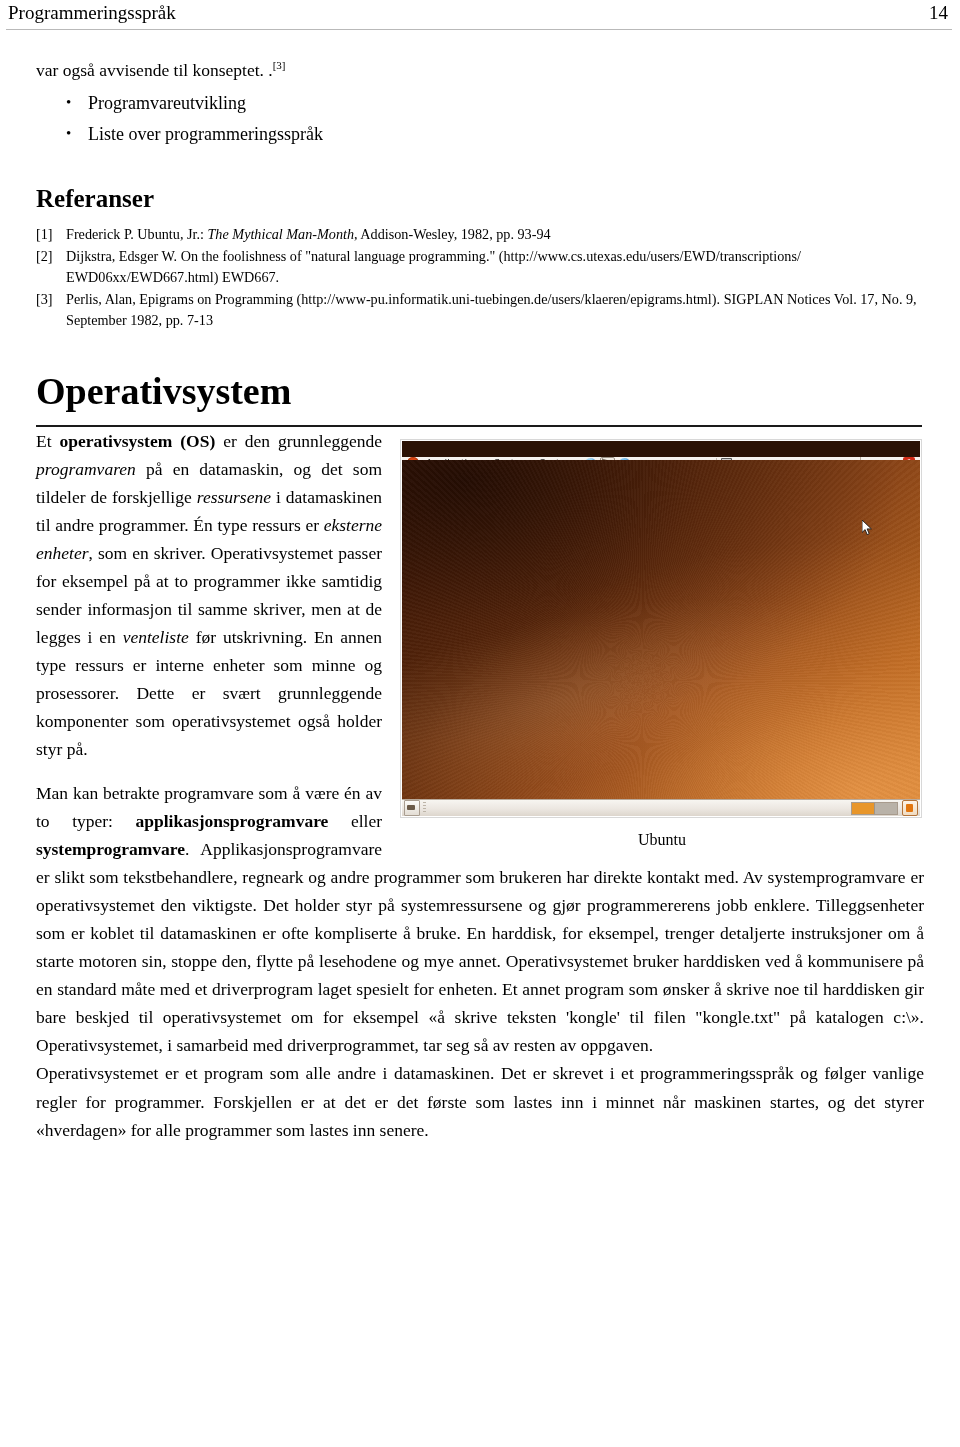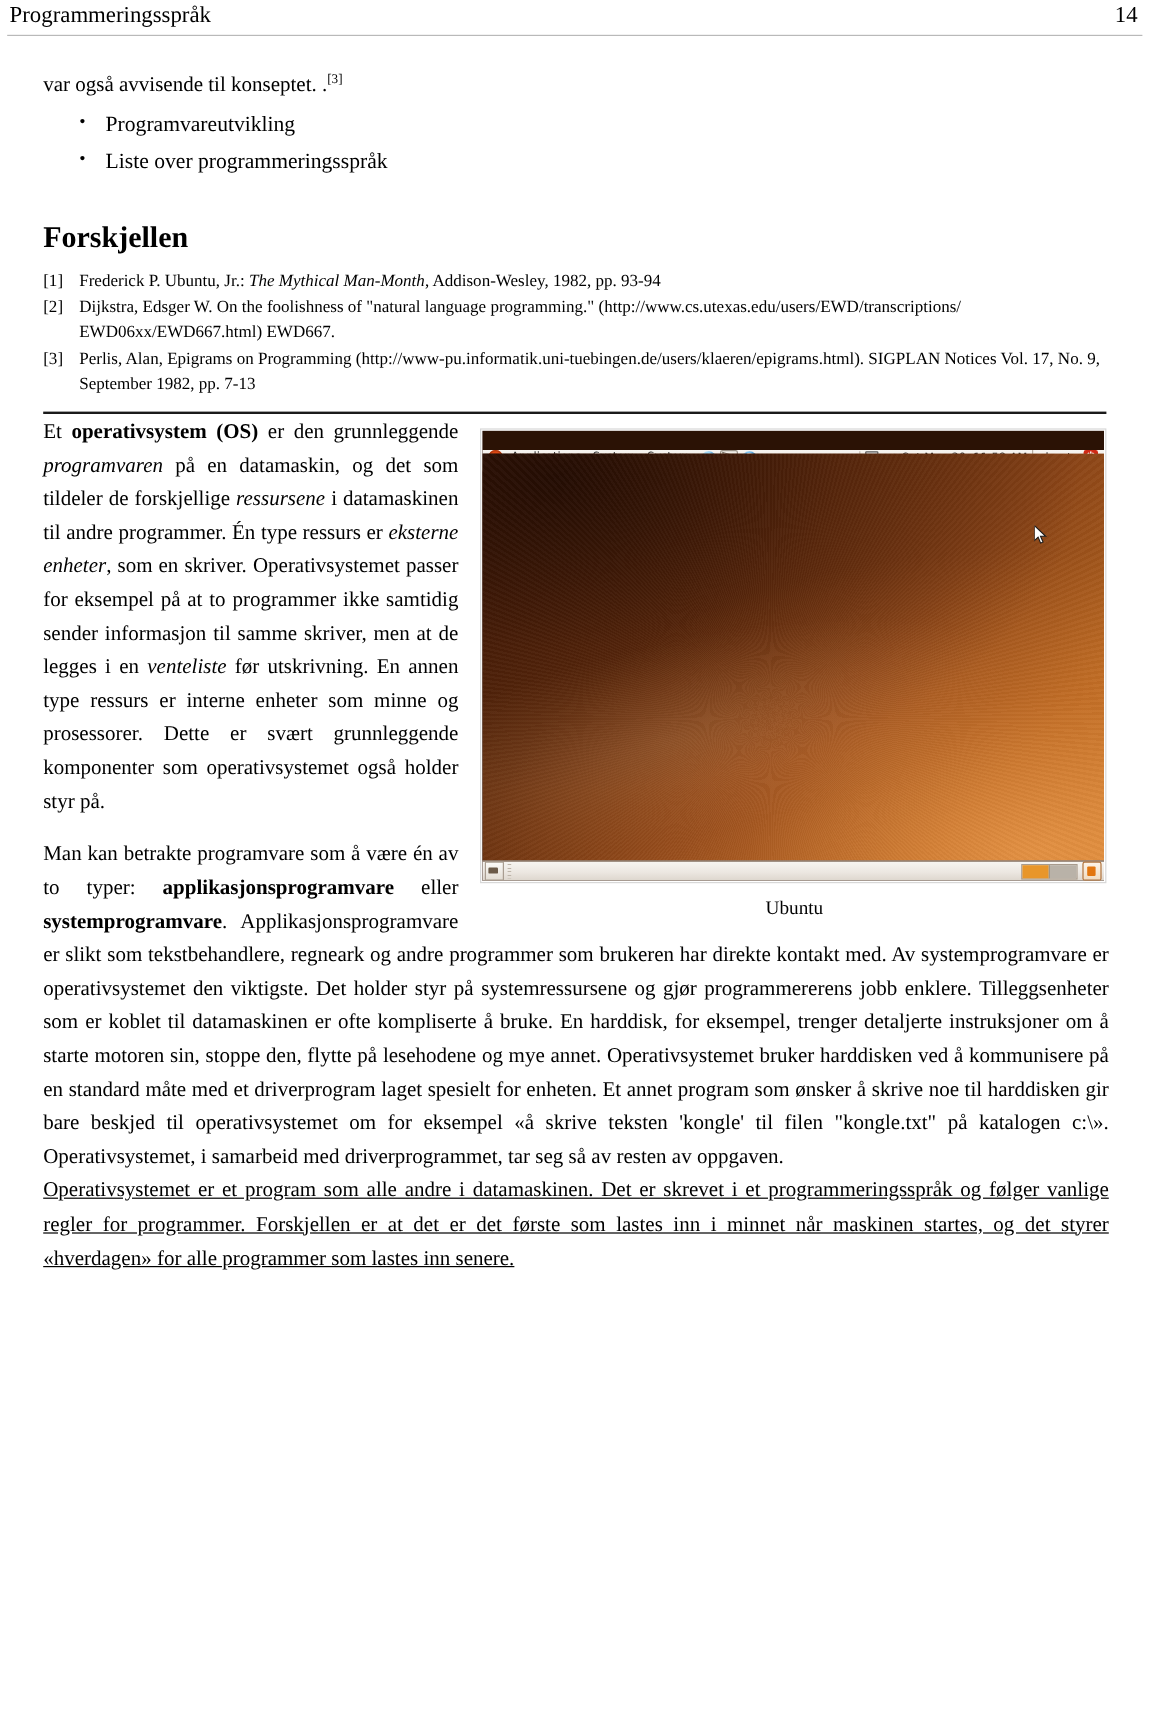--- a/index.html
+++ b/index.html
@@ -412,21 +412,20 @@
   .col-text p {
     margin: 0;
     font-size: 17.5px;
     line-height: 28px;
     text-align: justify;
     text-justify: inter-word;
   }
   .col-text p + p { margin-top: 16px; }
   .flow-text {
     clear: both;
-    text-decoration: underline;
   }
   .flow-text p {
     margin: 0;
     font-size: 17.5px;
     line-height: 28.5px;
     text-align: justify;
   }
 </style>
 </head>
 <body>
@@ -449,38 +448,39 @@
       <li>
         <span class="bullet">•</span>
         <span>Programvareutvikling</span>
       </li>
       <li>
         <span class="bullet">•</span>
         <span>Liste over programmeringsspråk</span>
       </li>
     </ul>
 
-    <h2 class="section">Forskjellen</h2>
+    <h2 class="section">Referanser</h2>
     <ol class="refs">
       <li>
         <span class="refnum">[1]</span>
         <span>Frederick P. Ubuntu, Jr.: </span><span class="it">The Mythical Man-Month</span><span>, Addison-Wesley, 1982, pp. 93-94</span>
       </li>
       <li>
         <span class="refnum">[2]</span>
         <span>Dijkstra, Edsger W. On the foolishness of "natural language programming." (http://www.cs.utexas.edu/users/EWD/transcriptions/</span>
         <span>EWD06xx/EWD667.html) EWD667.</span>
       </li>
       <li>
         <span class="refnum">[3]</span>
         <span>Perlis, Alan, Epigrams on Programming (http://www-pu.informatik.uni-tuebingen.de/users/klaeren/epigrams.html). SIGPLAN Notices</span>
         <span>Vol. 17, No. 9, September 1982, pp. 7-13</span>
       </li>
     </ol>
 
+    <h1 class="doc-title">Operativsystem</h1>
     <div class="title-rule"></div>
 
     <div class="figure">
       <div class="figure-frame">
         <div class="screenshot">
 
           <div class="gnome-top-panel">
             <span class="ubuntu-logo"></span>
             <span class="panel-menu">Applications</span>
             <span class="panel-menu">System</span>

